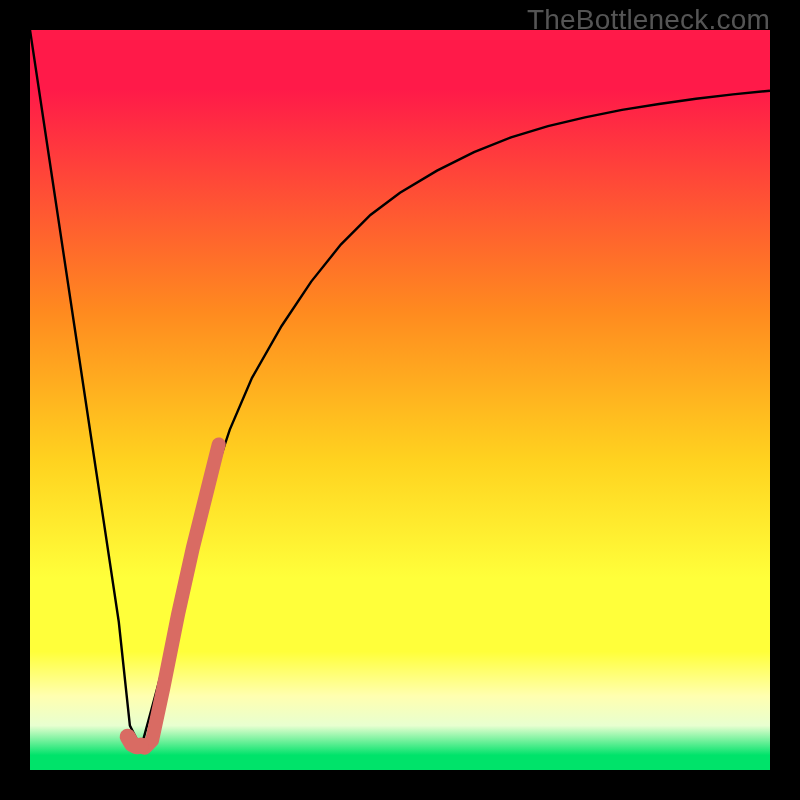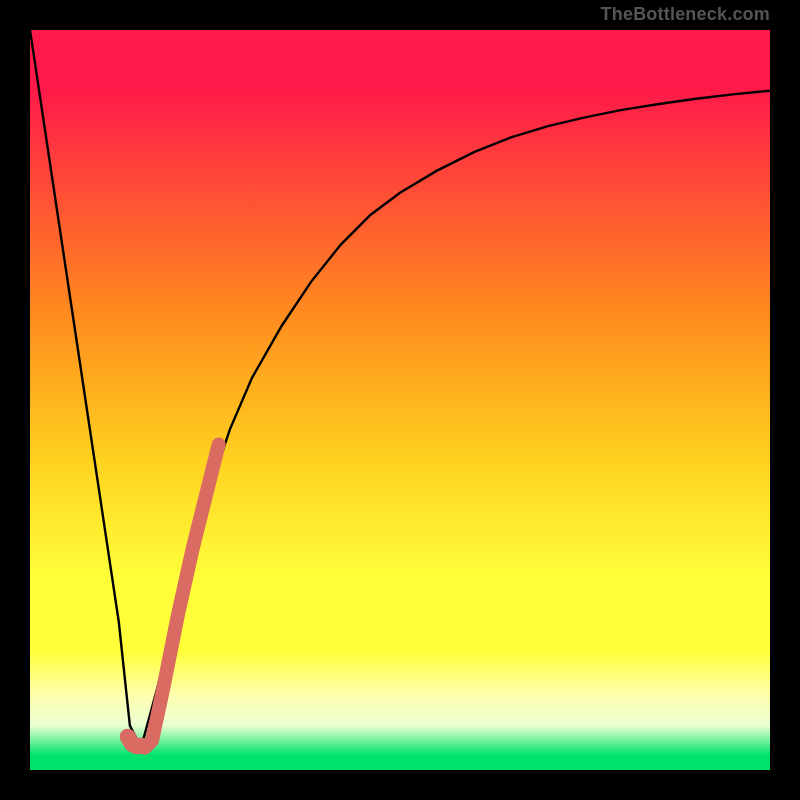--- a/index.html
+++ b/index.html
@@ -33,22 +33,22 @@
     top: 0;
     width: 100%;
     height: 100%;
     
   }
   .watermark {
     position: absolute;
     top: 4px;
     right: 30px;
     color: #555;
-    font-size: 18px;
-    font-weight: 700;
+    font-size: 28px;
+    font-weight: 400;
     letter-spacing: 0.2px;
     user-select: none;
   }
   svg.curve {
     position: absolute;
     left: 0;
     top: 0;
     width: 100%;
     height: 100%;
   }

